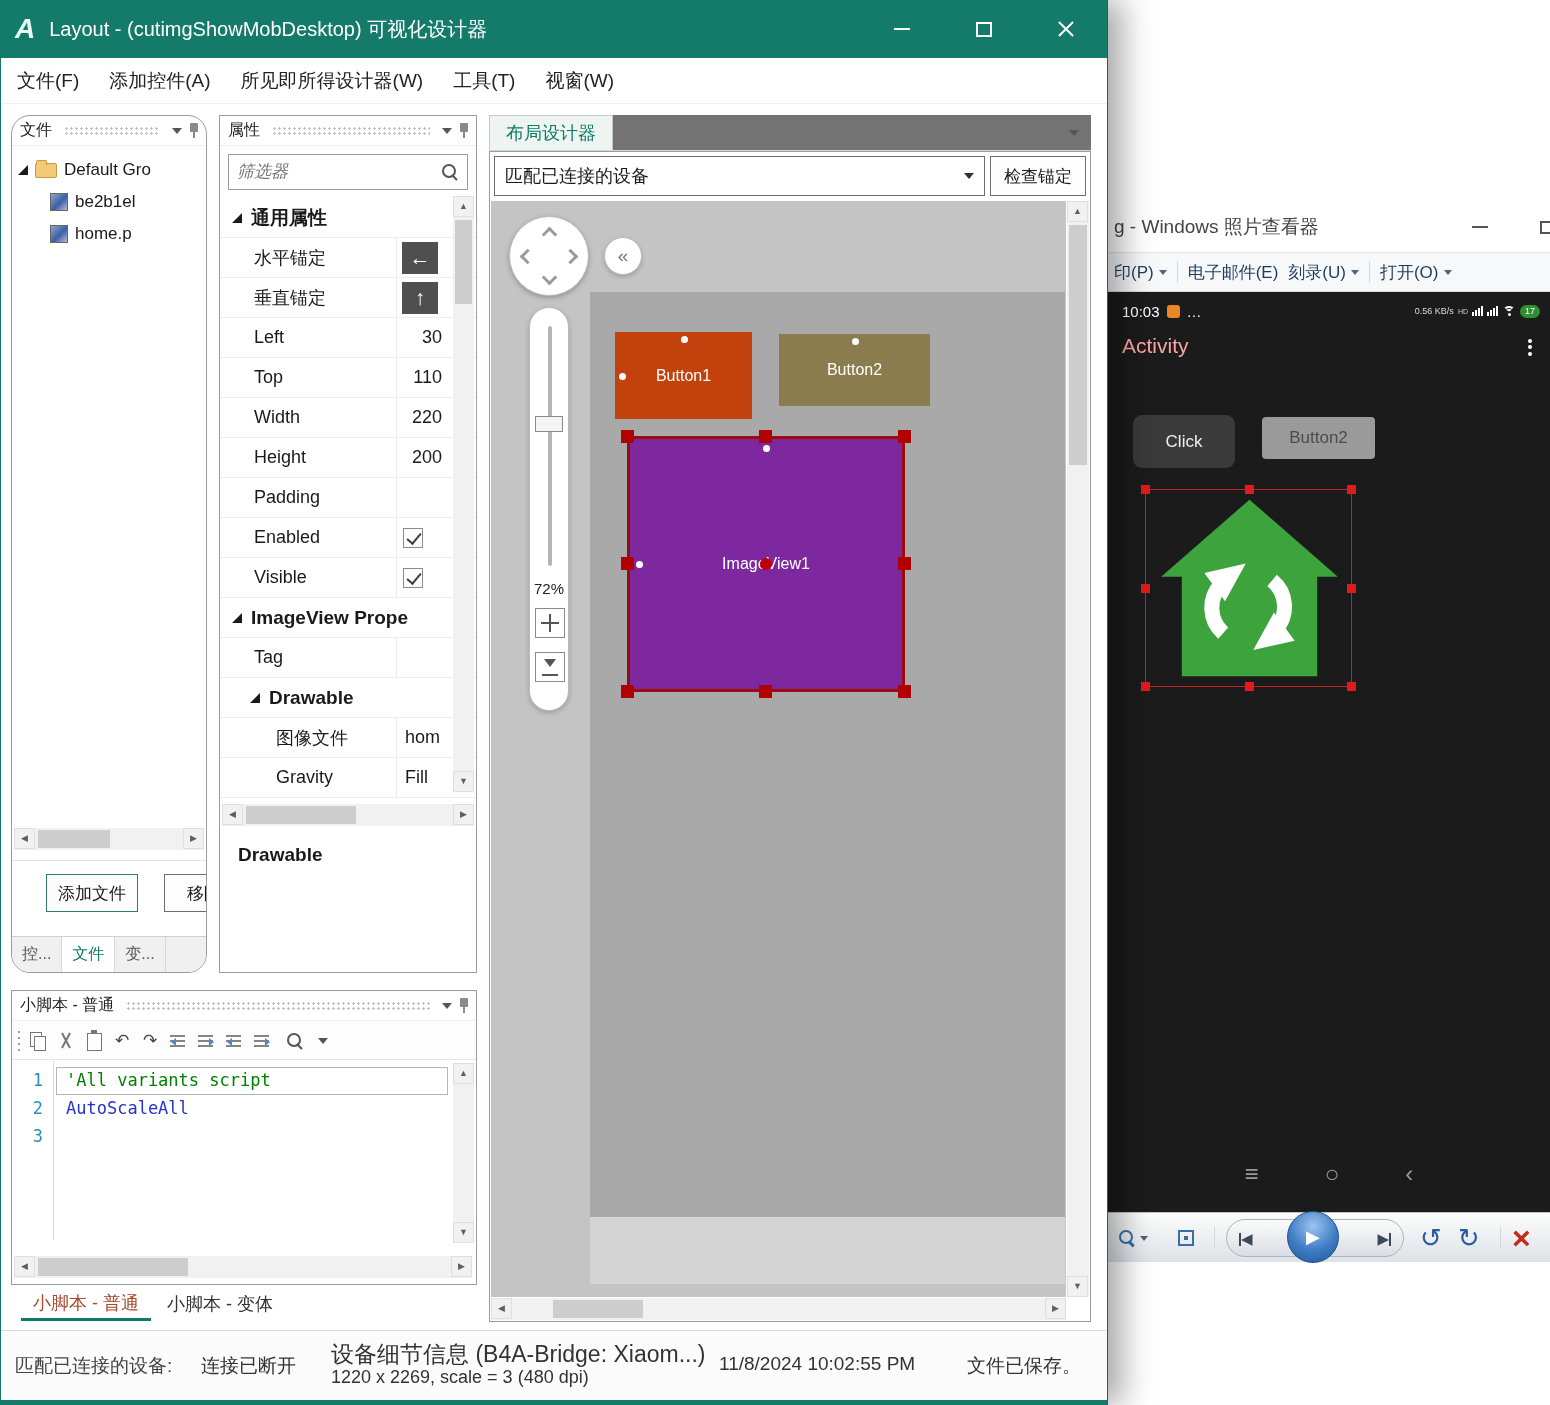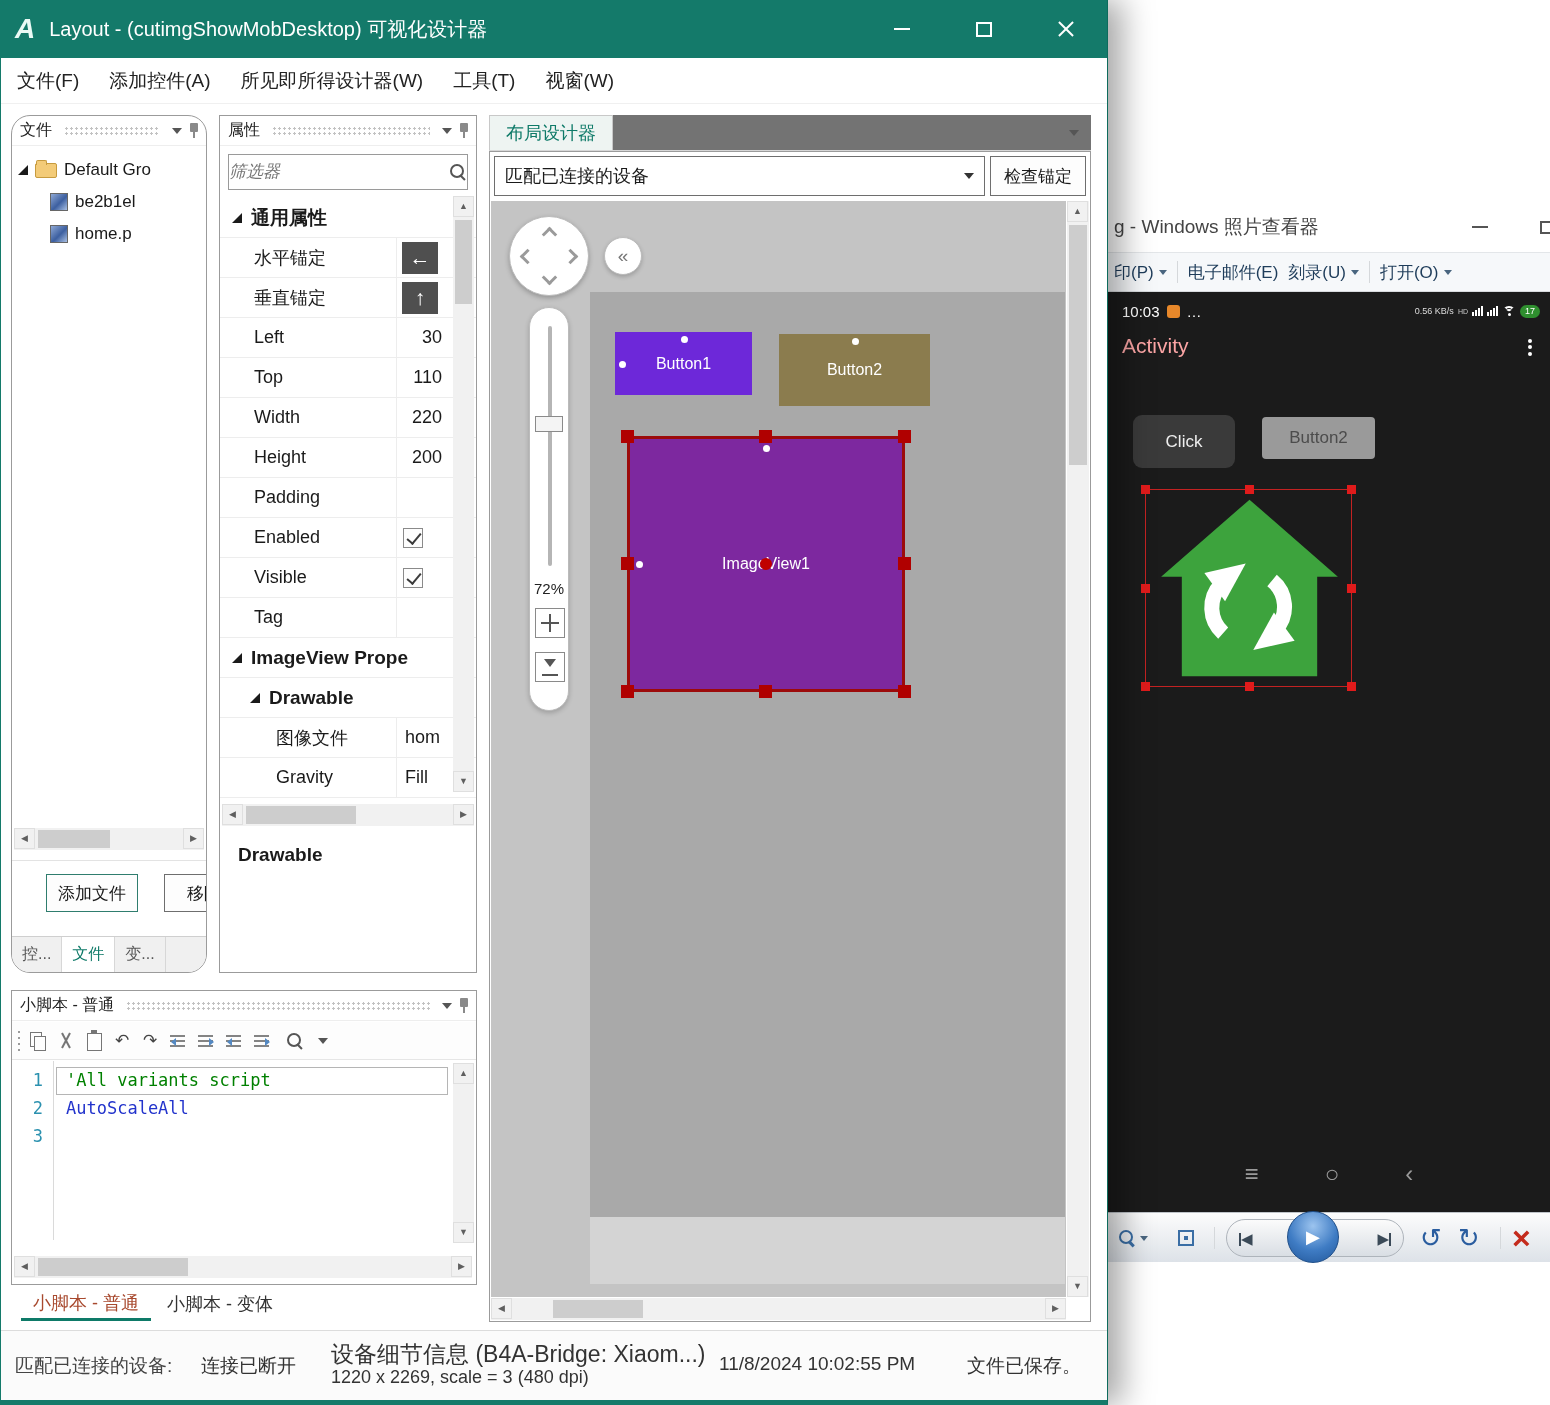--- a/index.html
+++ b/index.html
@@ -96,21 +96,21 @@
   .plabel.indent { padding-left:56px; }
   .pval { flex:1; height:100%; display:flex; align-items:center; padding-right:34px; white-space:nowrap; overflow:hidden; }
   .pval.num { justify-content:flex-end; }
   .pval.str { padding-left:8px; padding-right:0; }
   .psec { font-weight:bold; font-size:19px; }
   .psec .exp { margin:0 9px 0 12px; }
   .psec.ind .exp { margin-left:30px; }
   .anchor-btn { width:36px; height:32px; background:#4f4f4f; color:#fff; display:flex; align-items:center; justify-content:center; font-size:21px; margin-left:5px; }
   .cbx { position:relative; width:20px; height:20px; border:1px solid #8a8a8a; background:#fdfdfd; margin-left:6px; }
   .cbx::after { content:""; position:absolute; left:6px; top:1px; width:6px; height:12px; border-right:2px solid #3a3a3a; border-bottom:2px solid #3a3a3a; transform:rotate(40deg); }
-  #prop-search { margin:8px; height:36px; border:1px solid #9a9a9a; display:flex; align-items:center; padding:0 0; }
+  #prop-search { margin:8px; height:36px; border:1px solid #9a9a9a; display:flex; align-items:center; padding:0 8px; }
   #prop-search input { flex:1; border:none; outline:none; font-style:italic; font-size:17px; color:#888; font-family:inherit; min-width:0; }
   .mag16 { position:relative; width:18px; height:18px; }
   .mag16::before { content:""; position:absolute; left:1px; top:1px; width:10px; height:10px; border:2px solid #555; border-radius:50%; }
   .mag16::after { content:""; position:absolute; left:11px; top:11px; width:7px; height:2px; background:#555; transform:rotate(45deg); transform-origin:0 50%; }
 
   
   #dz-tabstrip { position:absolute; left:488px; top:115px; width:602px; height:36px; background:#737373; border-bottom:1px solid #d7d7d7; display:flex; align-items:stretch; }
   #dz-tab { display:flex; align-items:center; padding:0 16px; background:#eef4f2; border:1px solid #c8c8c8; border-bottom:none; color:#0e7a68; font-size:18px; }
   #dz-box { position:absolute; left:488px; top:151px; width:602px; height:1171px; border:1px solid #9b9b9b; background:#fff; }
   #dz-toolbar { position:absolute; left:4px; top:4px; right:4px; height:40px; display:flex; gap:5px; }
@@ -407,27 +407,27 @@
         <div class="pval">
             <span class="cbx"></span>
           </div>
       </div>
       <div class="prow">
         <div class="plabel">Visible</div>
         <div class="pval">
             <span class="cbx"></span>
           </div>
       </div>
-      <div class="prow">
-        <div class="plabel">Tag</div>
-        <div class="pval"></div>
-      </div>
       <div class="prow psec">
         <span class="exp"></span>
         <span>ImageView Prope</span>
+      </div>
+      <div class="prow">
+        <div class="plabel">Tag</div>
+        <div class="pval"></div>
       </div>
       <div class="prow psec ind">
         <span class="exp"></span>
         <span>Drawable</span>
       </div>
       <div class="prow">
         <div class="plabel indent">图像文件</div>
         <div class="pval str">hom</div>
       </div>
       <div class="prow">
@@ -461,21 +461,21 @@
           <span style="flex:1;">匹配已连接的设备</span>
           <span class="cdn" style="border-top-color:#333;"></span>
         </div>
         <div id="dz-checkanchor">检查锚定</div>
       </div>
 
       <div id="canvas">
         <div id="dev-screen"></div>
         <div id="dev-bottom"></div>
 
-        <div class="dzctl" style="left:124px;top:131px;width:137px;height:63px;background:#6d28d9;">
+        <div class="dzctl" style="left:124px;top:131px;width:137px;height:87px;background:#c2410c;">
           <span>Button1</span>
           <span class="wdot" style="left:calc(50% - 3px);top:4px;"></span>
           <span class="wdot" style="left:4px;top:calc(50% - 3px);"></span>
         </div>
         <div class="dzctl" style="left:288px;top:133px;width:151px;height:72px;background:#8b7c4e;">
           <span>Button2</span>
           <span class="wdot" style="left:calc(50% - 3px);top:4px;"></span>
         </div>
         <div class="dzctl" id="iv1" style="left:136px;top:235px;width:278px;height:256px;background:#7d289f;">
           <span>ImageView1</span>

